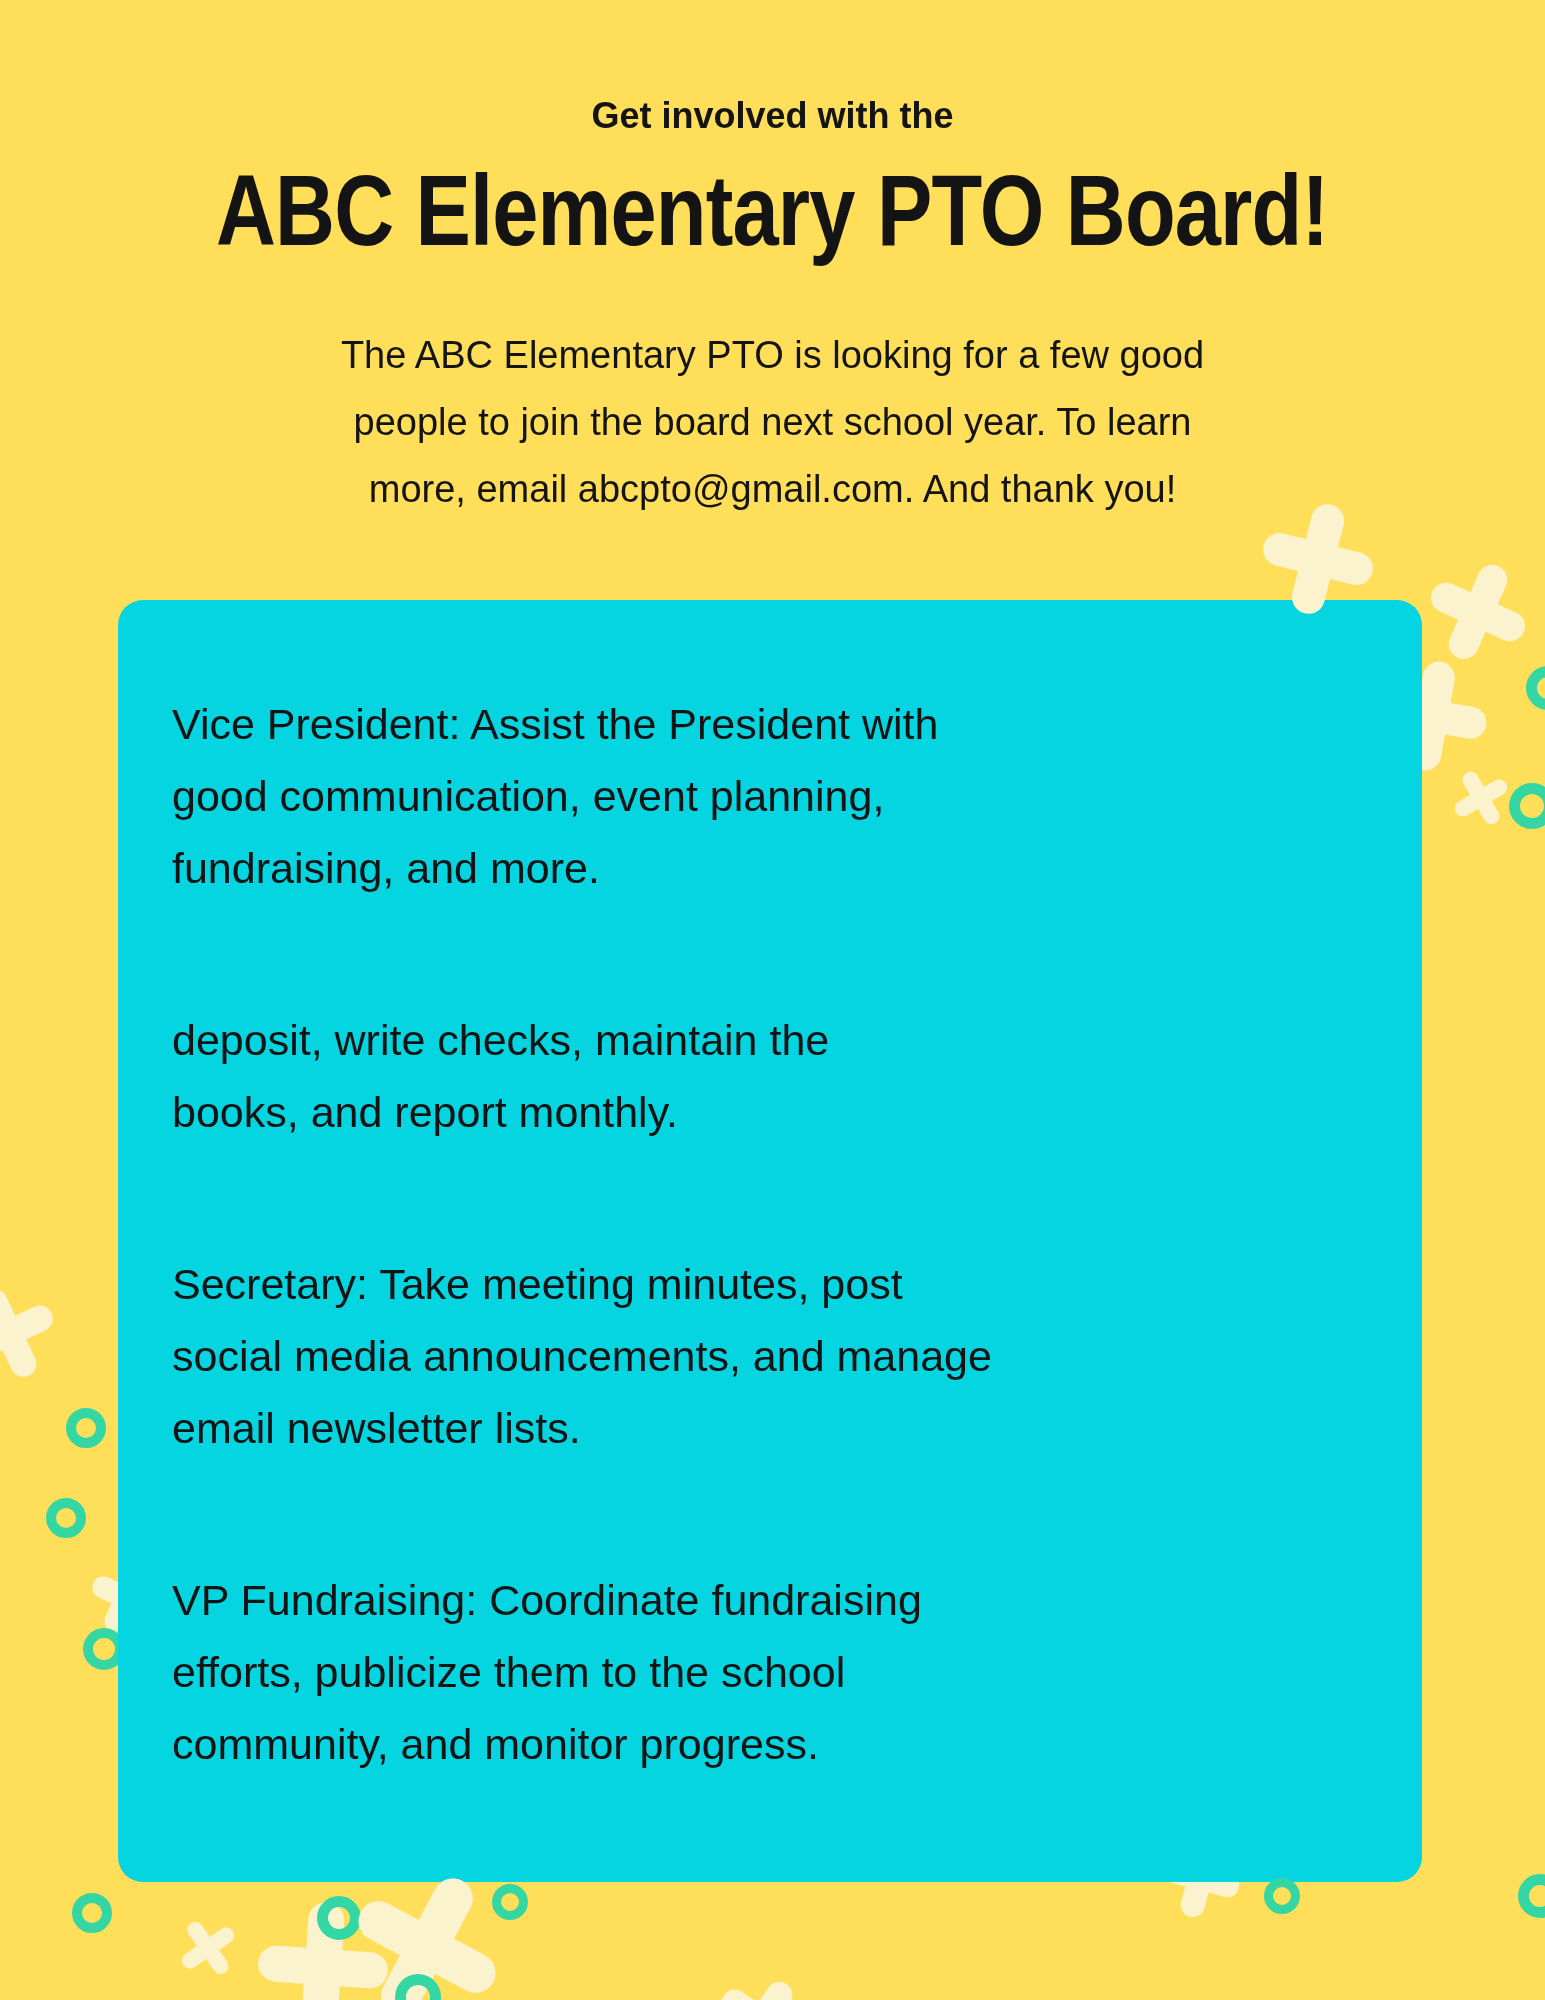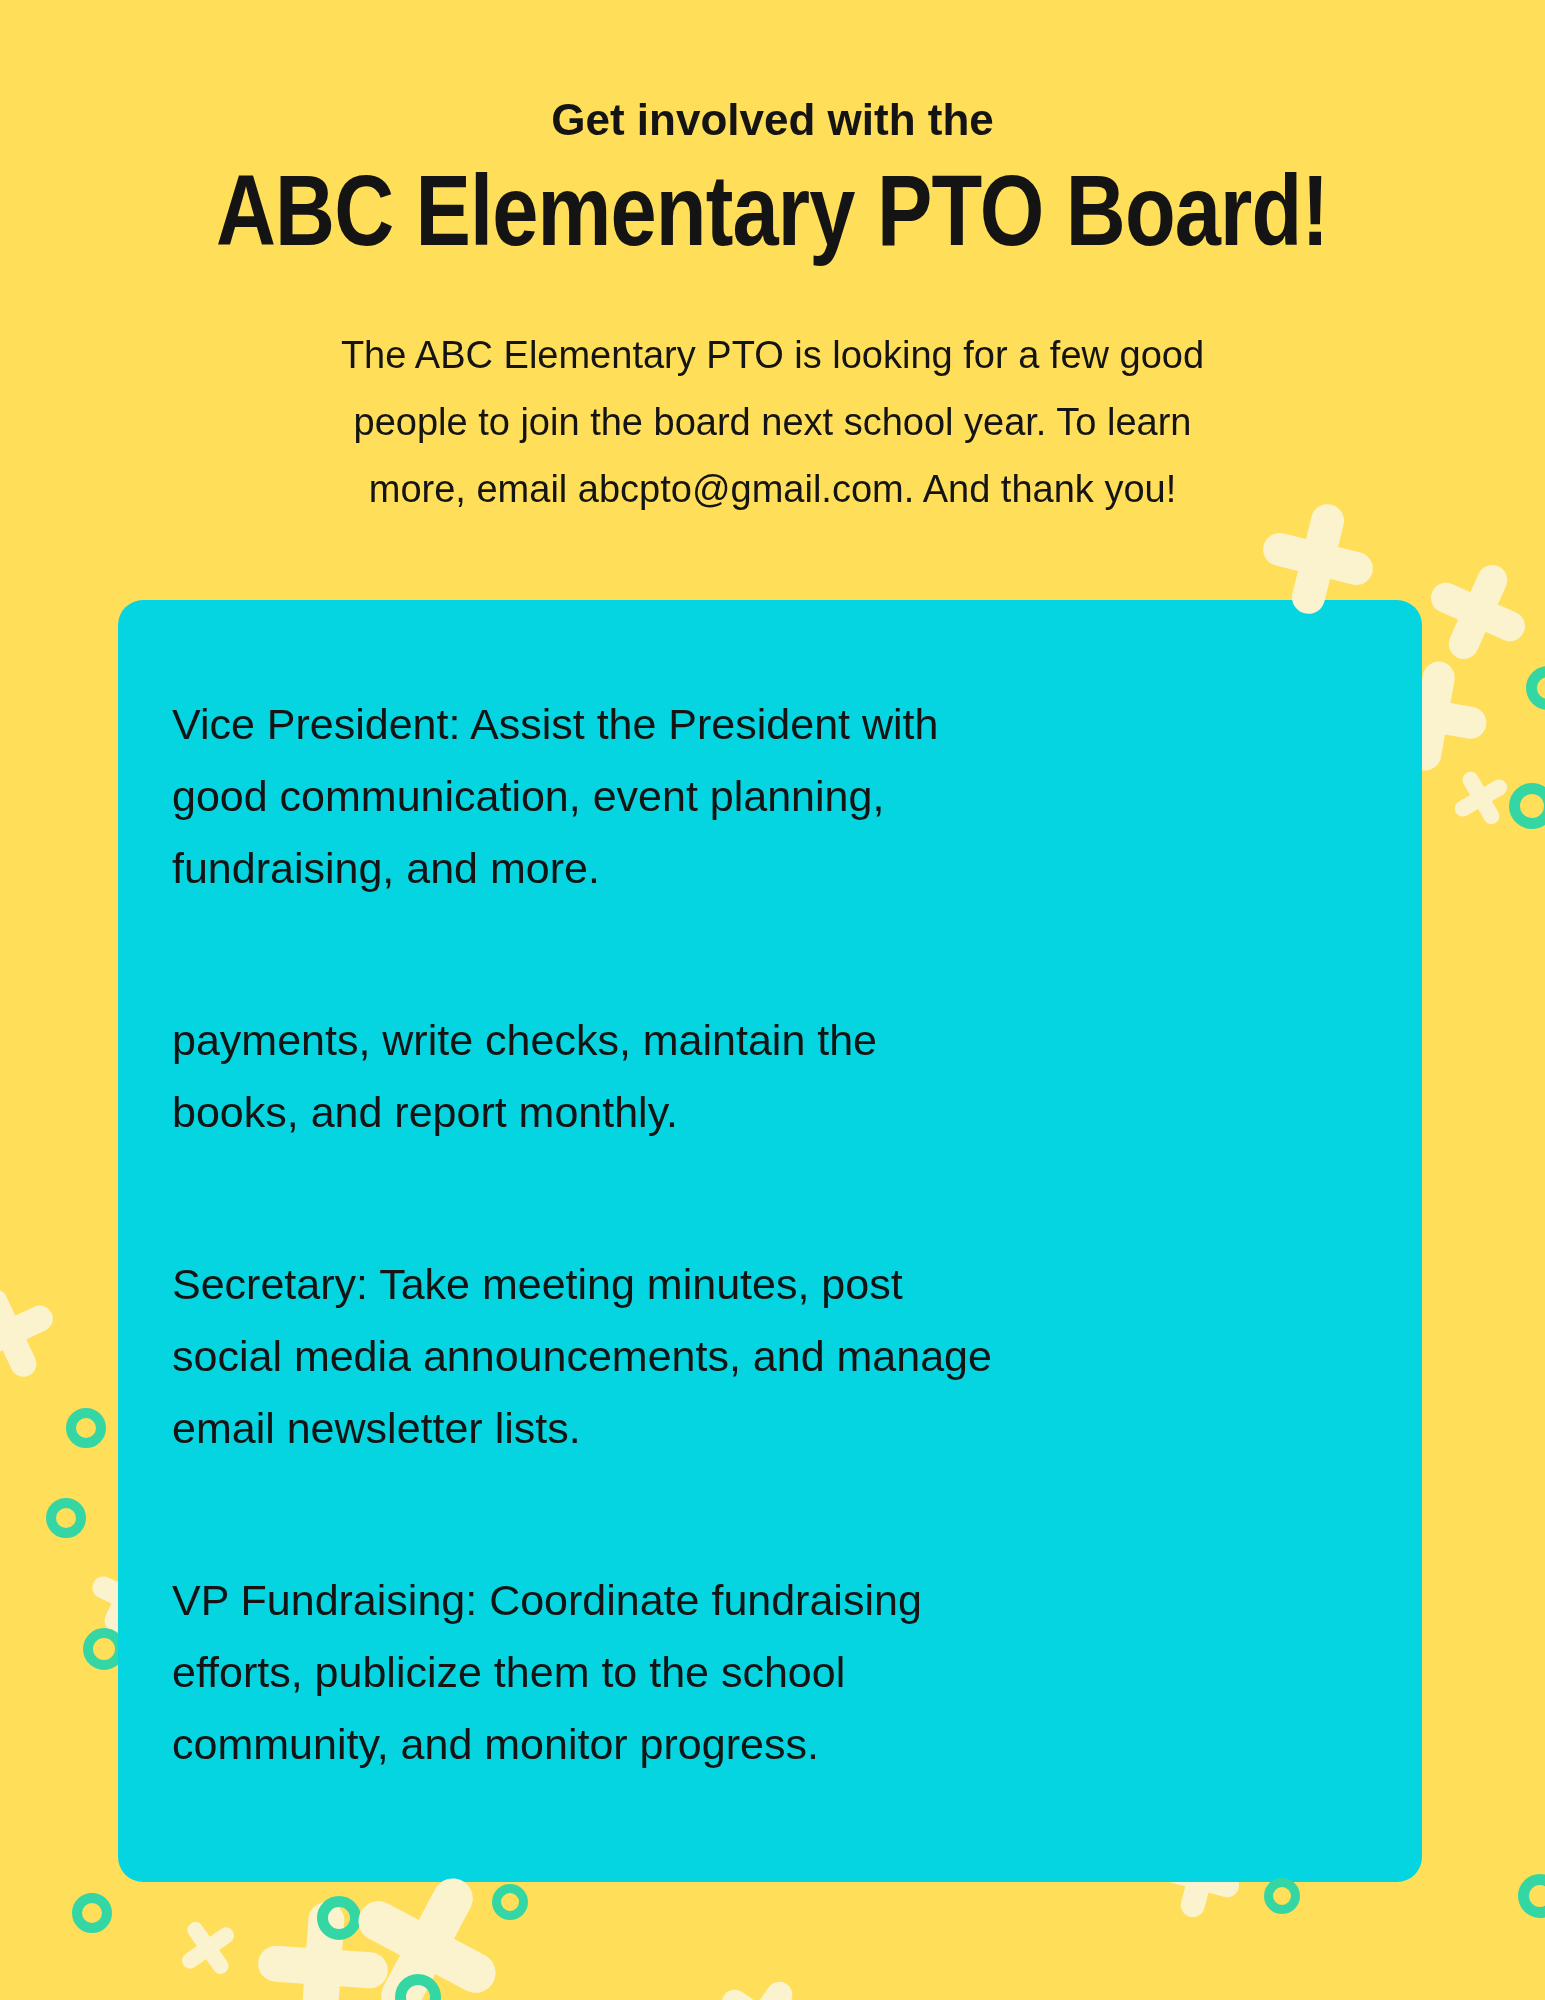--- a/index.html
+++ b/index.html
@@ -15,21 +15,21 @@
     position:relative;
     width:1545px;height:2000px;
     background:var(--yellow);
     overflow:hidden;
     color:var(--ink);
   }
   
   .eyebrow{
     position:absolute;left:0;top:98px;width:100%;
     text-align:center;
-    font-size:44px;font-weight:700;line-height:1;
+    font-size:36px;font-weight:700;line-height:1;
     letter-spacing:0px;
   }
   .title{
     position:absolute;left:0;top:158px;width:100%;
     margin:0;text-align:center;
     font-size:100px;font-weight:700;line-height:1.05;
     white-space:nowrap;
   }
   .title-inner{display:inline-block;transform:scaleX(.83);transform-origin:50% 50%;letter-spacing:-1px;}
   .intro{
@@ -103,21 +103,21 @@
 
   <div class="panel">
 
     <div class="role">
       <div class="role-line"><span class="b">Vice President:</span> <span>Assist the President with</span></div>
       <div class="role-line">good communication, event planning,</div>
       <div class="role-line">fundraising, and more.</div>
     </div>
 
     <div class="role">
-      <div class="role-line">payments, write checks, maintain the</div>
+      <div class="role-line">deposit, write checks, maintain the</div>
       <div class="role-line">books, and report monthly.</div>
     </div>
 
     <div class="role">
       <div class="role-line"><span class="b">Secretary:</span> <span>Take meeting minutes, post</span></div>
       <div class="role-line">social media announcements, and manage</div>
       <div class="role-line">email newsletter lists.</div>
     </div>
 
     <div class="role">

